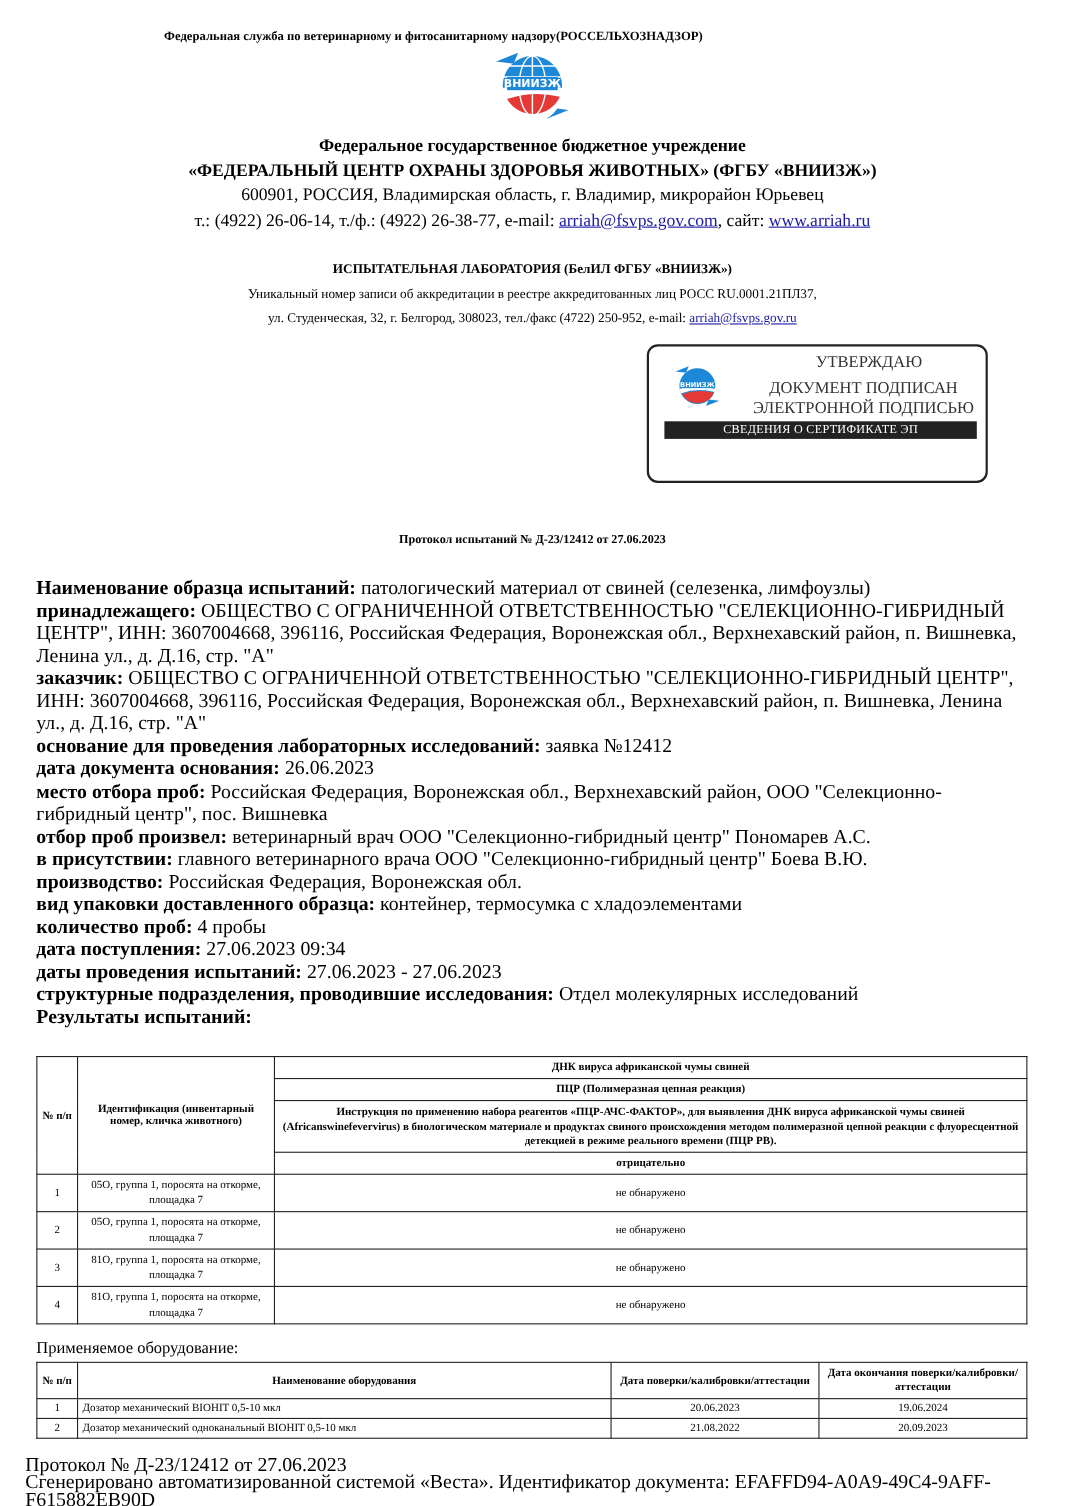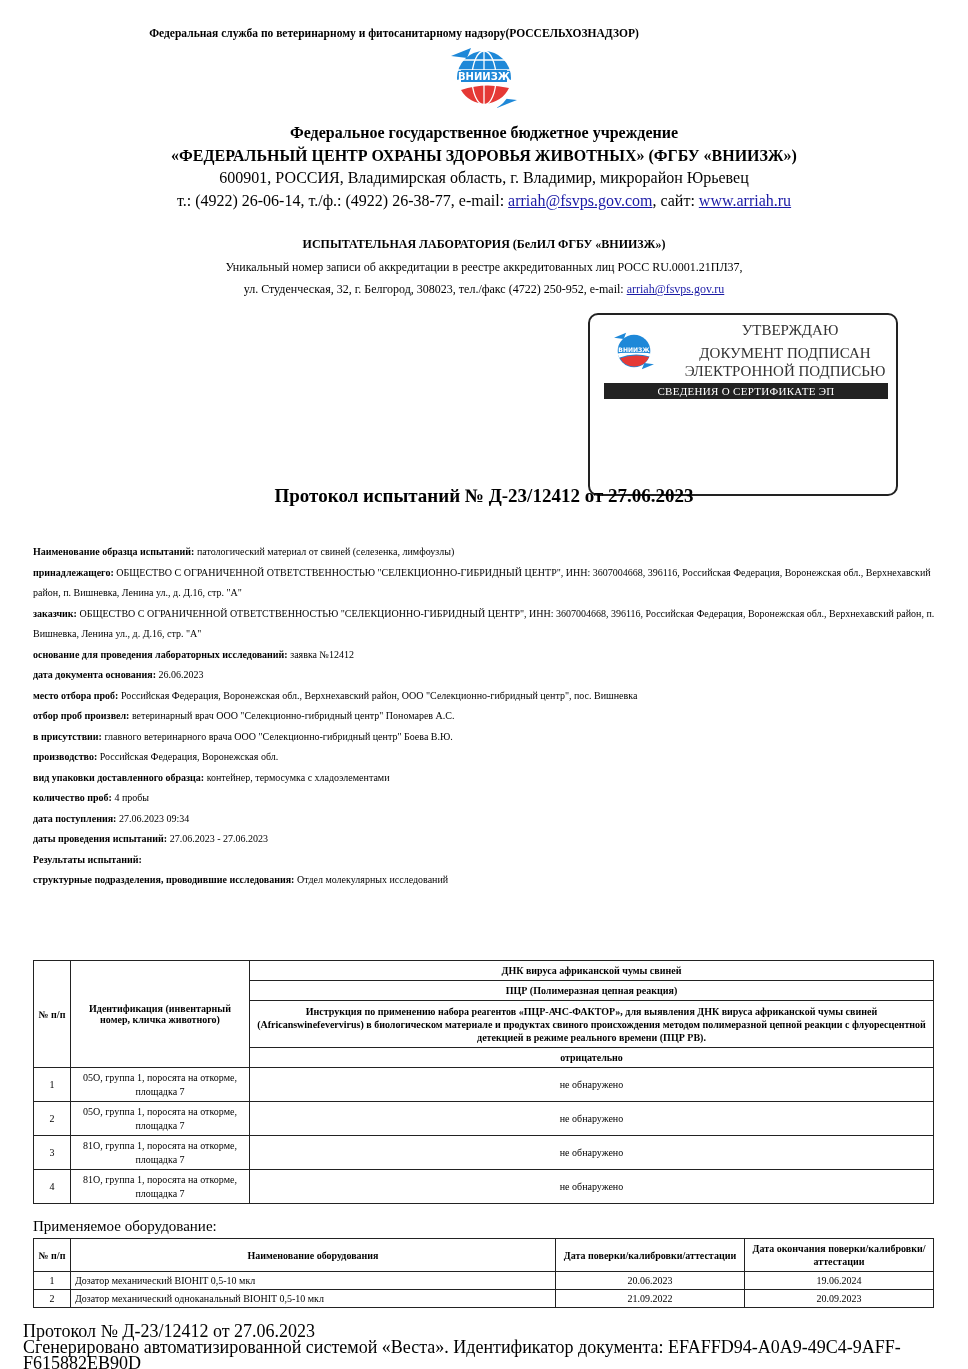--- a/index.html
+++ b/index.html
@@ -4,28 +4,28 @@
 <style>
   html, body { margin: 0; padding: 0; background: #ffffff; }
   body { width: 968px; height: 1369px; position: relative; overflow: hidden; color: #000; font-family: "Liberation Serif", serif; }
   .hdr-top { position: absolute; top: 27px; left: 0; width: 788px; font-size: 11.5px; font-weight: bold; text-align: center; }
   .logo { position: absolute; left: 441px; top: 44px; width: 86px; height: 68px; }
   .org { position: absolute; top: 122px; left: 0; width: 968px; text-align: center; font-size: 16px; line-height: 22.5px; }
   .org .b { font-weight: bold; }
   .lab { position: absolute; top: 233px; left: 0; width: 968px; text-align: center; font-size: 12px; line-height: 22.5px; }
   .lab .b { font-weight: bold; }
   a.lnk { color: #1a1aa6; text-decoration: underline; }
-  .stamp { position: absolute; left: 588px; top: 313px; width: 310px; height: 183px; border: 2px solid #222; border-radius: 10px; box-sizing: border-box; }
+  .stamp { position: absolute; left: 588px; top: 313px; width: 310px; height: 126px; border: 2px solid #222; border-radius: 10px; box-sizing: border-box; }
   .stamp .slogo { position: absolute; left: 18px; top: 14px; width: 52px; height: 44px; }
   .stamp .t1 { position: absolute; left: 100px; top: 7px; width: 200px; text-align: center; font-size: 15px; color: #333; }
   .stamp .t2 { position: absolute; left: 80px; top: 29px; width: 230px; text-align: center; font-size: 15px; color: #333; line-height: 18px; }
   .stamp .bar { position: absolute; left: 14px; top: 68px; width: 284px; height: 16px; background: #222; color: #fff; font-size: 11px; text-align: center; line-height: 16px; letter-spacing: 0.3px; }
   .stamp .info { position: absolute; left: 14px; top: 87px; font-size: 10px; line-height: 12.5px; color: #333; white-space: nowrap; }
-  .title { position: absolute; top: 485px; left: 0; width: 968px; text-align: center; font-size: 19px; font-weight: bold; }
-  .fields { position: absolute; top: 542px; left: 33px; width: 905px; font-size: 10px; line-height: 20.5px; }
+  .title { position: absolute; top: 485px; left: 0; width: 968px; text-align: center; font-size: 11px; font-weight: bold; }
+  .fields { position: absolute; top: 524px; left: 33px; width: 905px; font-size: 18px; line-height: 20.5px; }
   .fields .f b { font-weight: bold; }
   .res-tbl { position: absolute; top: 960px; left: 33px; width: 901px; border-collapse: collapse; font-size: 10px; }
   .res-tbl td, .res-tbl th { border: 1.5px solid #222; text-align: center; vertical-align: middle; padding: 0 4px; }
   .res-tbl th { font-weight: bold; }
   .res-tbl .h1 { height: 19px; }
   .res-tbl .h3 { height: 46px; line-height: 13px; }
   .res-tbl td.num { width: 28px; }
   .res-tbl td.ident { width: 170px; line-height: 14px; }
   .res-tbl tr.row td { height: 33px; }
   .equip-cap { position: absolute; top: 1218px; left: 33px; font-size: 15px; }
@@ -97,22 +97,22 @@
   <div class="f"><b>основание для проведения лабораторных исследований:</b> <span>заявка №12412</span></div>
   <div class="f"><b>дата документа основания:</b> <span>26.06.2023</span></div>
   <div class="f"><b>место отбора проб:</b> <span>Российская Федерация, Воронежская обл., Верхнехавский район, ООО "Селекционно-гибридный центр", пос. Вишневка</span></div>
   <div class="f"><b>отбор проб произвел:</b> <span>ветеринарный врач ООО "Селекционно-гибридный центр" Пономарев А.С.</span></div>
   <div class="f"><b>в присутствии:</b> <span>главного ветеринарного врача ООО "Селекционно-гибридный центр" Боева В.Ю.</span></div>
   <div class="f"><b>производство:</b> <span>Российская Федерация, Воронежская обл.</span></div>
   <div class="f"><b>вид упаковки доставленного образца:</b> <span>контейнер, термосумка с хладоэлементами</span></div>
   <div class="f"><b>количество проб:</b> <span>4 пробы</span></div>
   <div class="f"><b>дата поступления:</b> <span>27.06.2023 09:34</span></div>
   <div class="f"><b>даты проведения испытаний:</b> <span>27.06.2023 - 27.06.2023</span></div>
+  <div class="f"><b>структурные подразделения, проводившие исследования:</b> <span>Отдел молекулярных исследований</span></div>
   <div class="f"><b>Результаты испытаний:</b></div>
-  <div class="f"><b>структурные подразделения, проводившие исследования:</b> <span>Отдел молекулярных исследований</span></div>
 </div>
 
 <table class="res-tbl">
   <tbody>
       <tr>
     <th class="num" rowspan="4">№ п/п</th>
     <th class="ident" rowspan="4">Идентификация (инвентарный номер, кличка животного)</th>
     <th class="h1">ДНК вируса африканской чумы свиней</th>
   </tr>
   <tr>
@@ -159,21 +159,21 @@
   </tr>
   <tr>
     <td class="c">1</td>
     <td>Дозатор механический BIOHIT 0,5-10 мкл</td>
     <td class="c">20.06.2023</td>
     <td class="c">19.06.2024</td>
   </tr>
   <tr>
     <td class="c">2</td>
     <td>Дозатор механический одноканальный BIOHIT 0,5-10 мкл</td>
-    <td class="c">21.09.2022</td>
+    <td class="c">21.08.2022</td>
     <td class="c">20.09.2023</td>
   </tr>
 </tbody>
   </table>
 
 <div class="footer">
   <div>Протокол № Д-23/12412 от 27.06.2023</div>
   <div>Сгенерировано автоматизированной системой «Веста». Идентификатор документа: EFAFFD94-A0A9-49C4-9AFF-F615882EB90D</div>
 </div>
 

